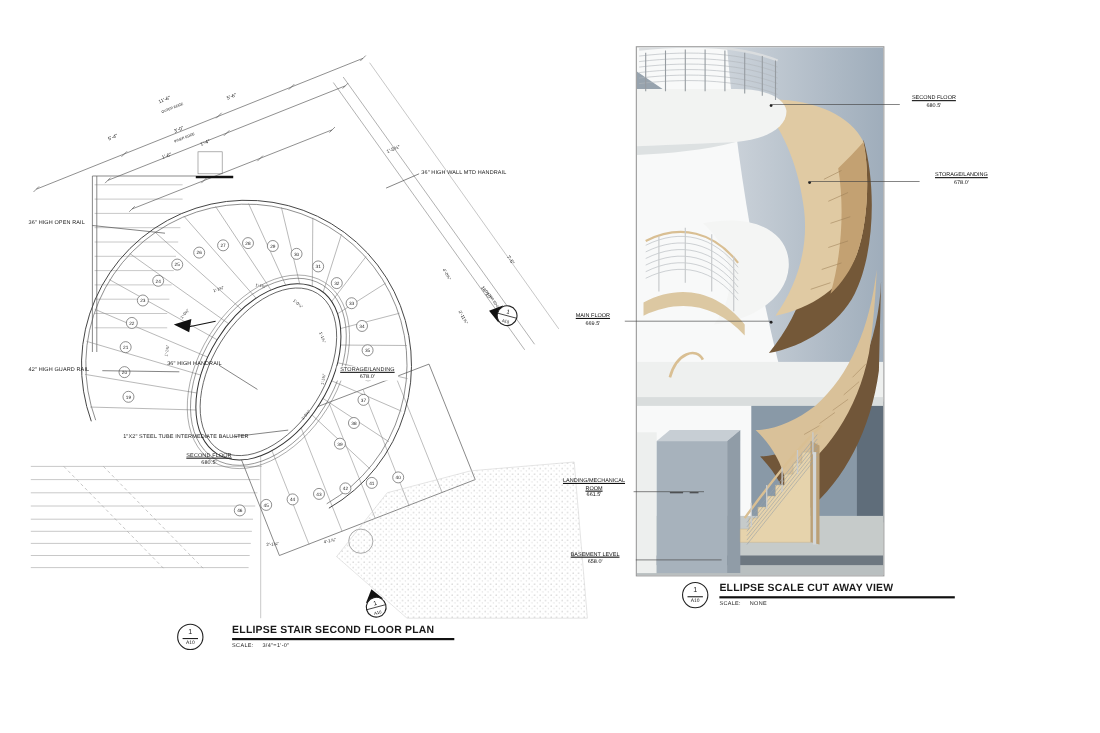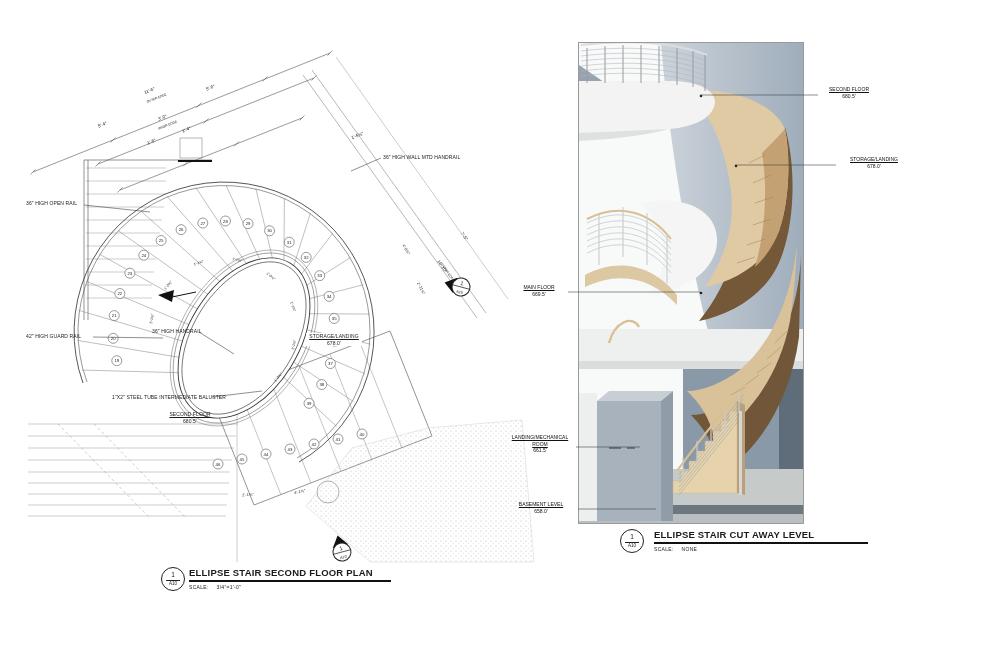--- a/index.html
+++ b/index.html
@@ -417,21 +417,21 @@
     <div class="u">LANDING/MECHANICAL</div>
     <div class="u">ROOM</div>
     <div>661.5'</div>
   </div>
   <div class="anno" style="left:508px;top:501px;width:66px">
     <div class="u">BASEMENT LEVEL</div>
     <div>658.0'</div>
   </div>
 
   <div class="titleblock" style="left:161px;top:567px">
-    <div style="display:flex;align-items:flex-start;gap:4px">
+    <div style="display:flex;align-items:flex-start;gap:26px">
       <div class="vc">
         <span class="num">1</span>
         <span class="sh">A10</span>
       </div>
       <div>
         <div class="tb-title">ELLIPSE STAIR SECOND FLOOR PLAN</div>
         <div class="tb-rule" style="width:202px"></div>
         <div class="tb-scale">
           <span>SCALE:</span>
           <span>3/4"=1'-0"</span>
@@ -440,21 +440,21 @@
     </div>
   </div>
 
   <div class="titleblock" style="left:620px;top:529px">
     <div style="display:flex;align-items:flex-start;gap:10px">
       <div class="vc">
         <span class="num">1</span>
         <span class="sh">A10</span>
       </div>
       <div>
-        <div class="tb-title">ELLIPSE STAIR CUT AWAY LEVEL</div>
+        <div class="tb-title">ELLIPSE SCALE CUT AWAY VIEW</div>
         <div class="tb-rule" style="width:214px"></div>
         <div class="tb-scale">
           <span>SCALE:</span>
           <span>NONE</span>
         </div>
       </div>
     </div>
   </div>
 
 </div>

